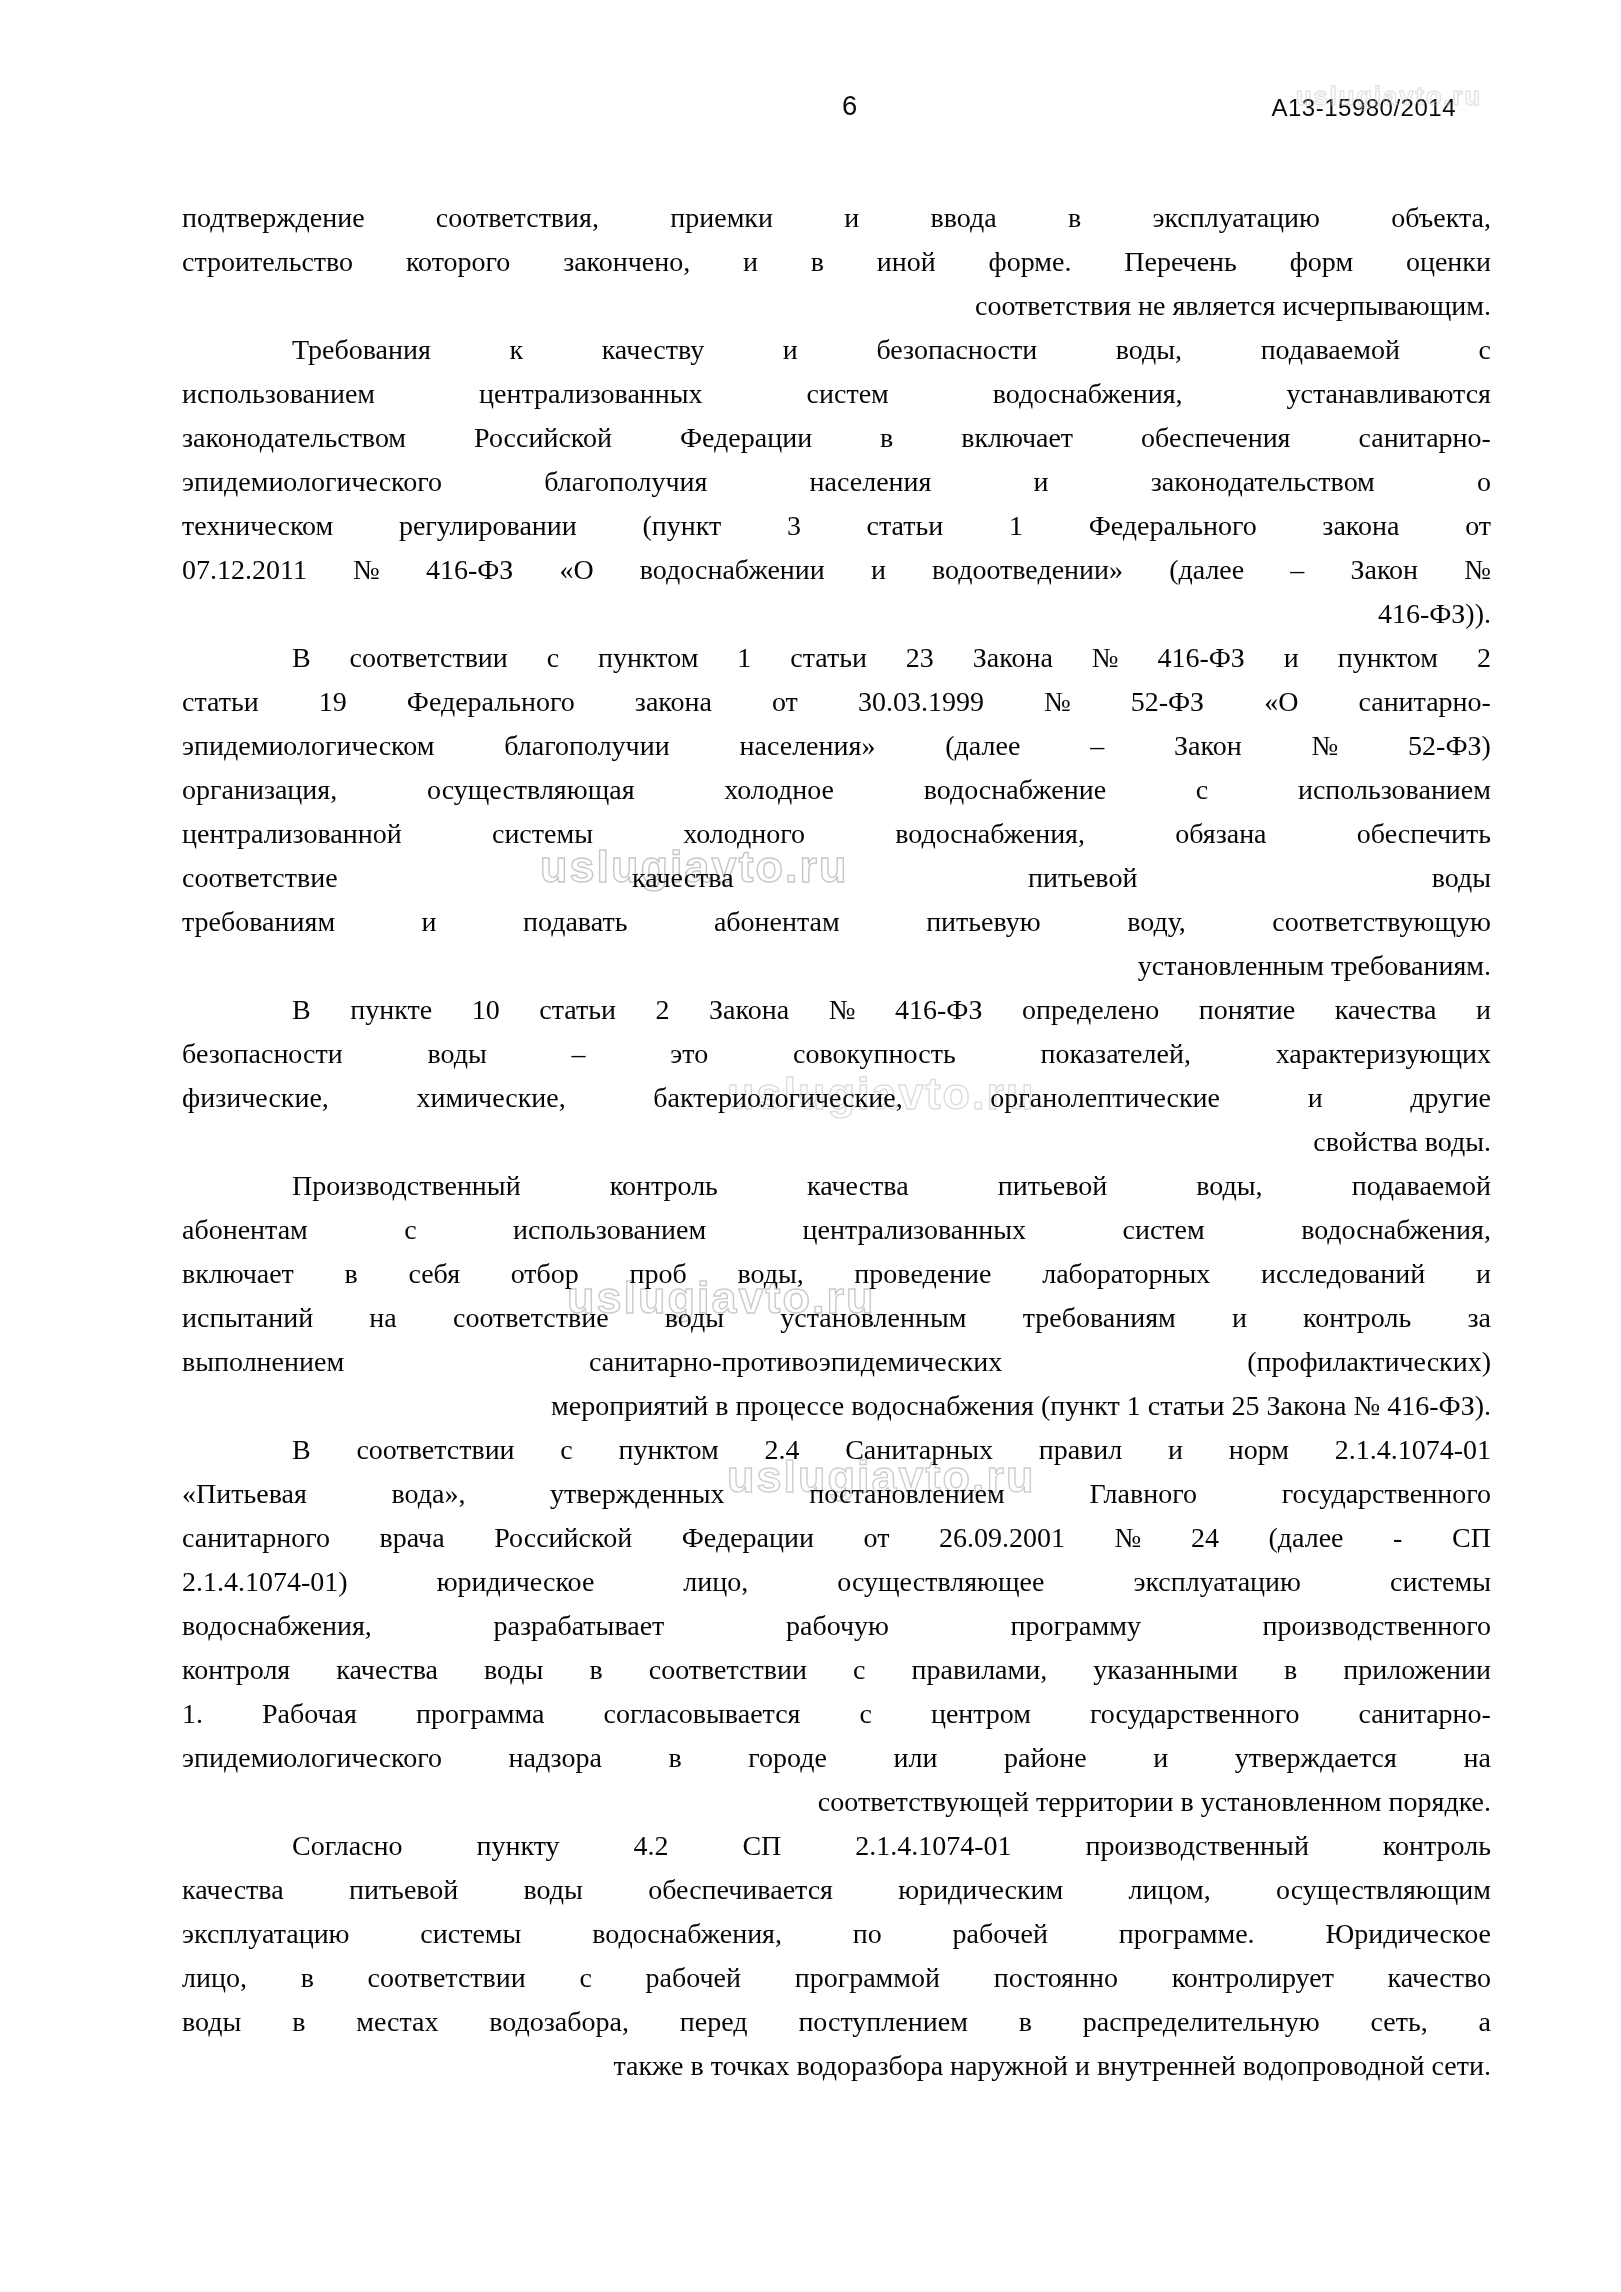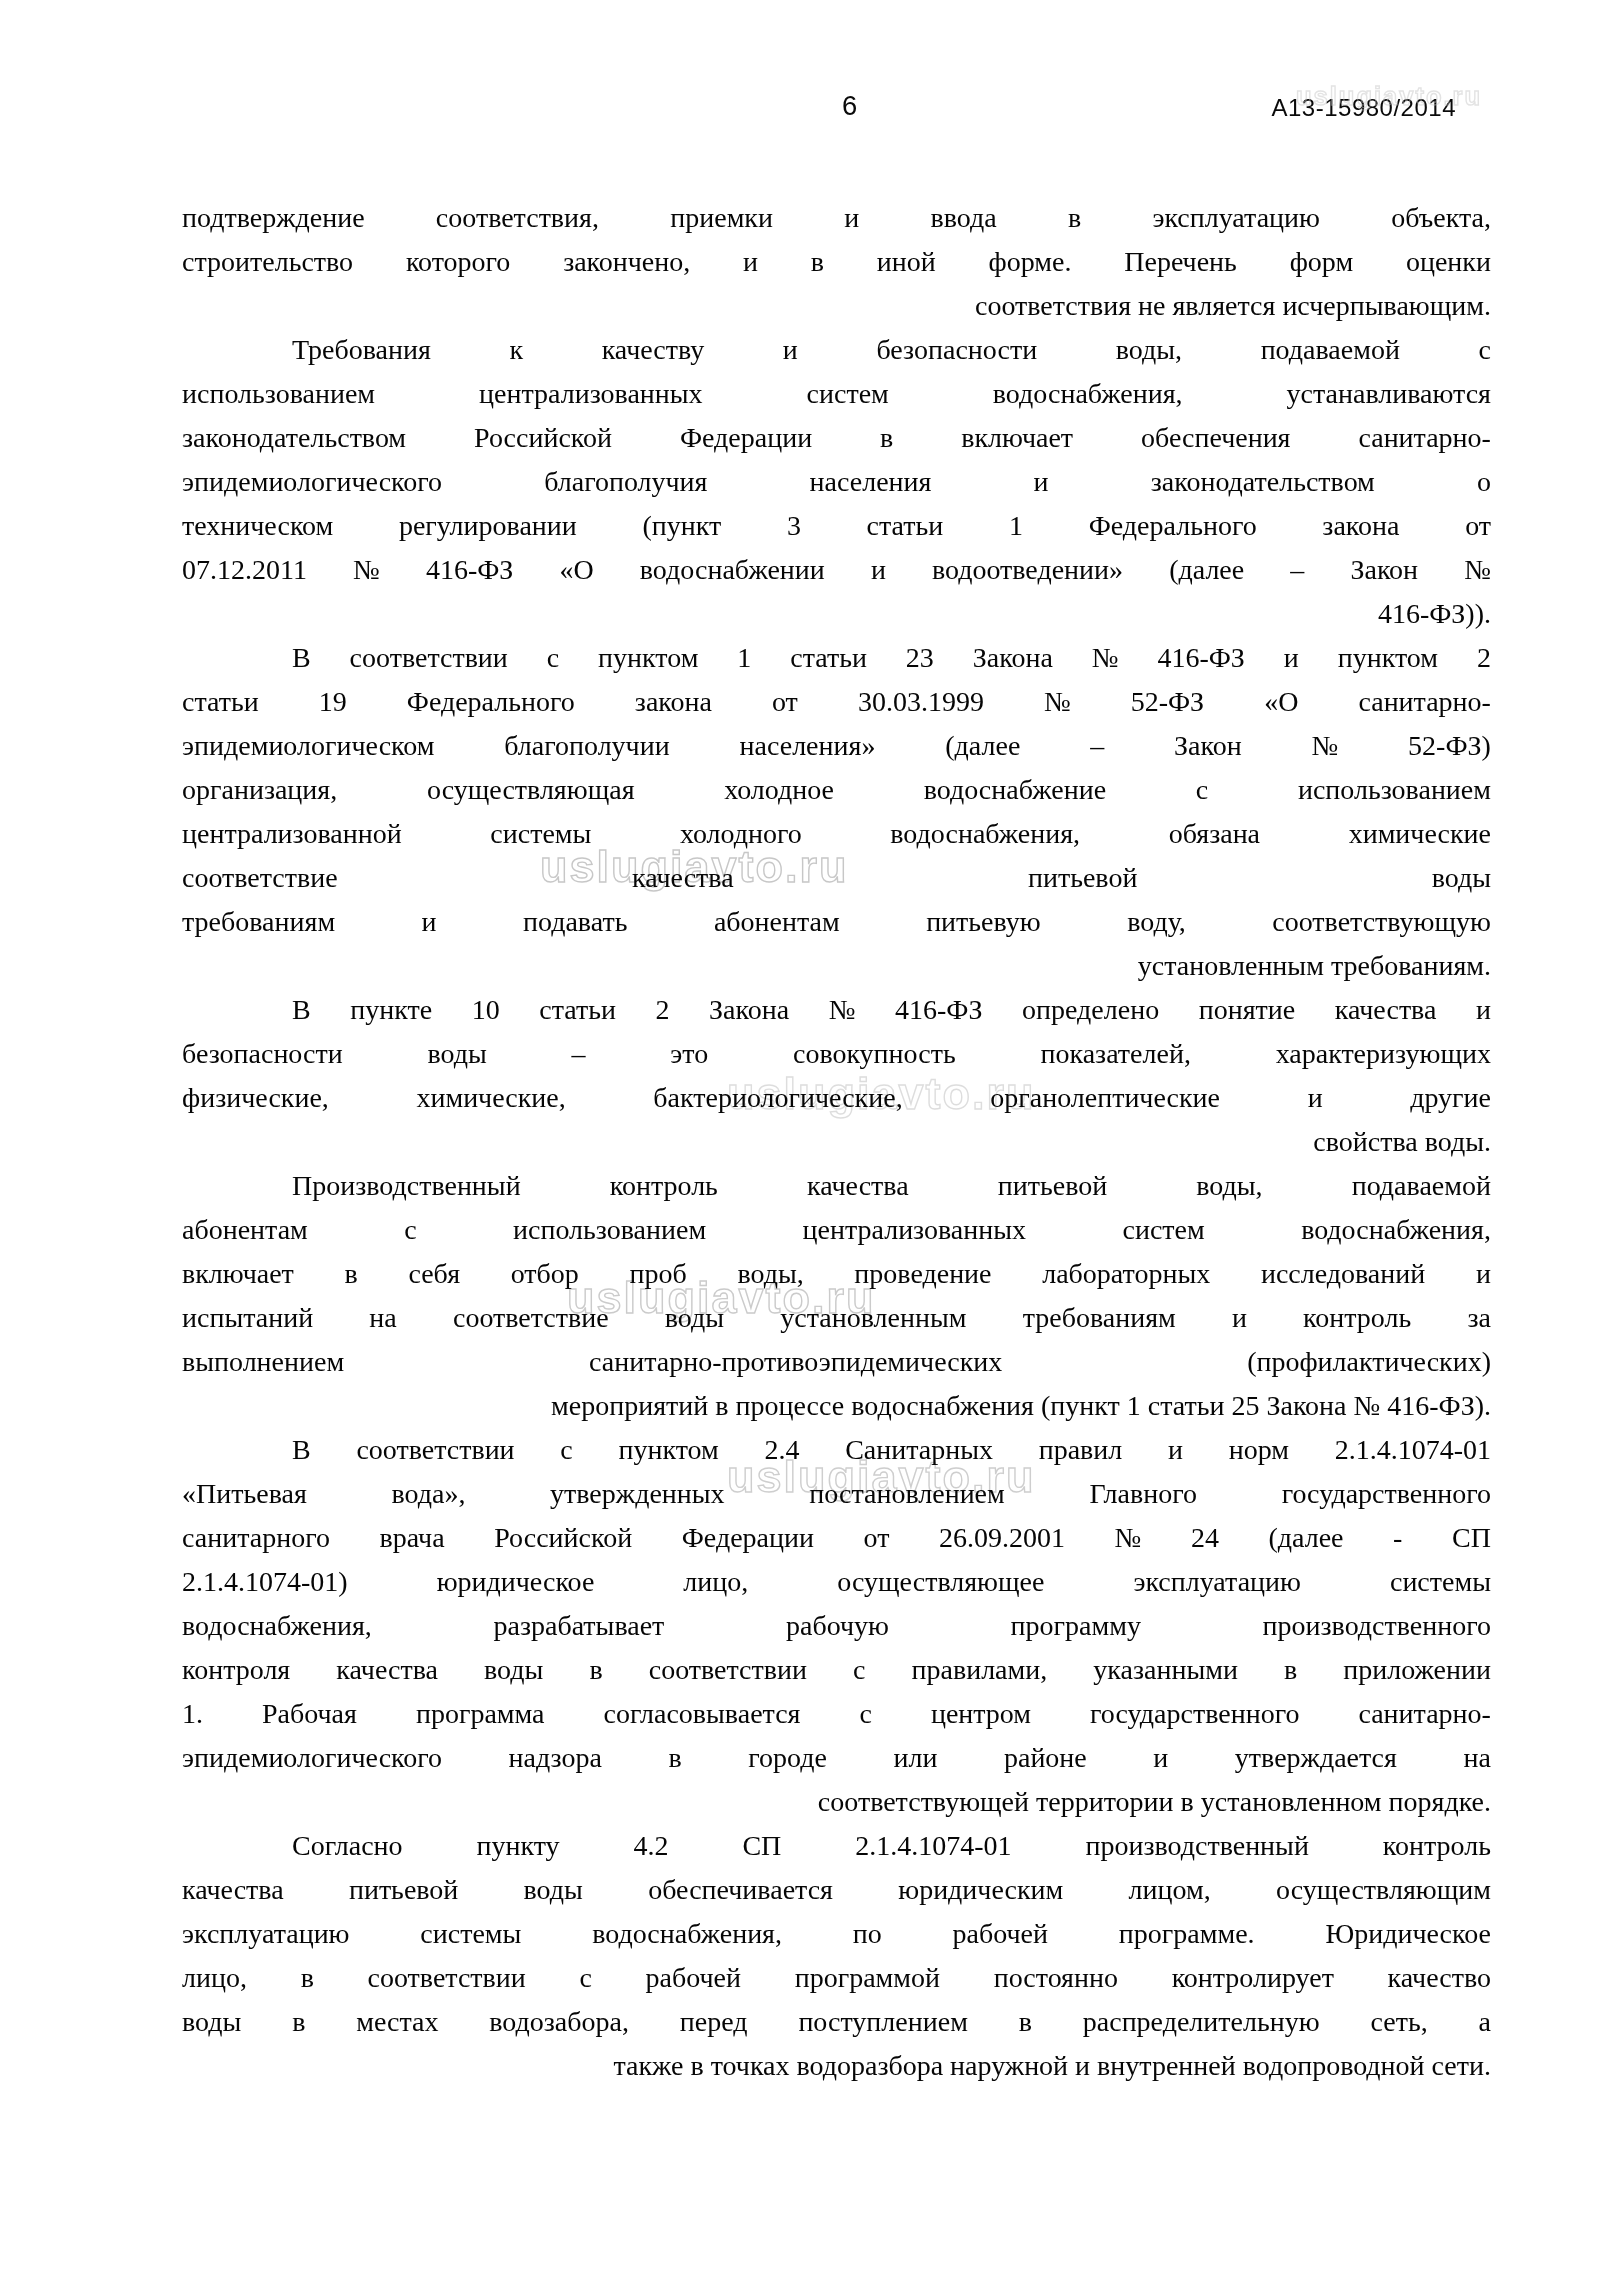--- a/index.html
+++ b/index.html
@@ -217,21 +217,21 @@
           <span>водоснабжение</span>
           <span>с</span>
           <span>использованием</span>
         </div>
         <div class="line justify">
           <span>централизованной</span>
           <span>системы</span>
           <span>холодного</span>
           <span>водоснабжения,</span>
           <span>обязана</span>
-          <span>химические</span>
+          <span>обеспечить</span>
         </div>
         <div class="line justify">
           <span>соответствие</span>
           <span>качества</span>
           <span>питьевой</span>
           <span>воды</span>
         </div>
         <div class="line justify">
           <span>требованиям</span>
           <span>и</span>

